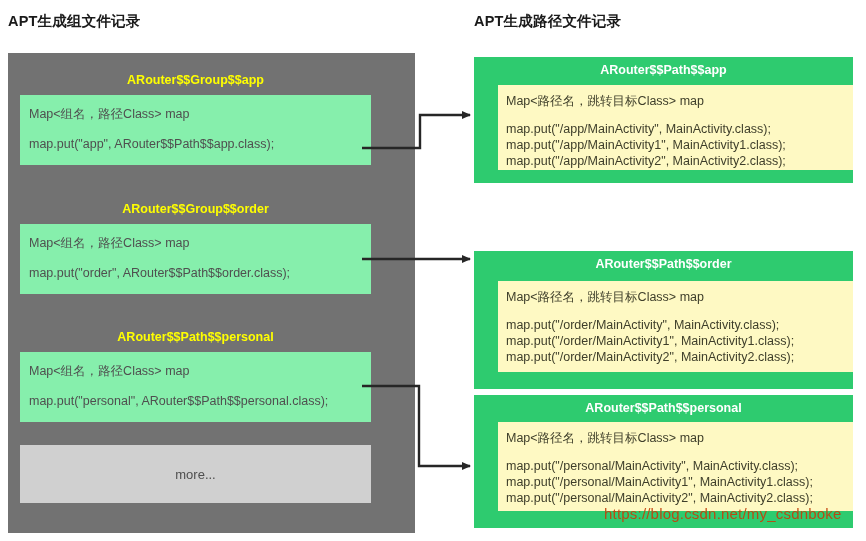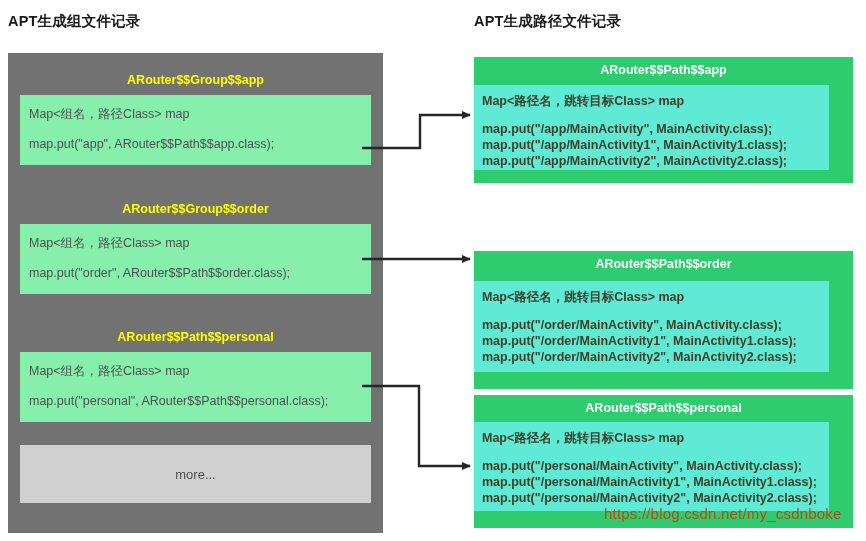--- a/index.html
+++ b/index.html
@@ -33,20 +33,21 @@
   #title-right { left: 474px; top: 12px; width: 379px; }
 
   
   .gray-panel {
     position: absolute;
     left: 8px;
     top: 53px;
     width: 375px;
     height: 480px;
     background: #727272;
+    padding-left: 32px;
   }
   .group-block {
     position: absolute;
     left: 12px;
     width: 351px;
   }
   .group-heading {
     font-size: 12.5px;
     font-weight: bold;
     color: #ffff00;
@@ -94,26 +95,25 @@
     font-size: 12.5px;
     font-weight: bold;
     color: #ffffff;
     text-align: center;
     line-height: 17px;
     padding-top: 5px;
     padding-bottom: 21px;
   }
   .yellow-inner {
     position: absolute;
-    left: 0;
+    left: 24px;
     width: 355px;
-    background: #5eead4;
+    background: #fef9c3;
     box-sizing: border-box;
     padding: 8px 8px 8px 8px;
-    font-weight: bold;
   }
   .y-line {
     font-size: 12.5px;
     line-height: 16px;
     color: #3e3e2a;
     white-space: pre;
   }
   .y-line.gap { margin-top: 12px; }
 
   

